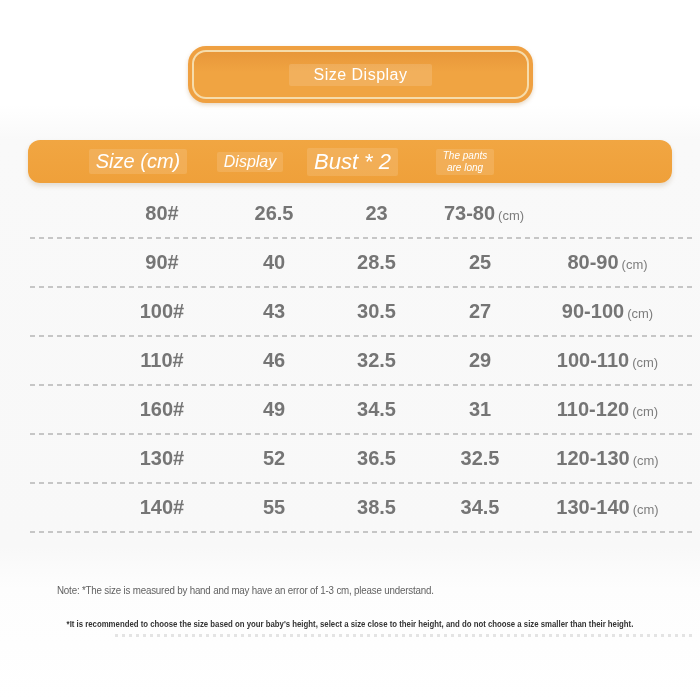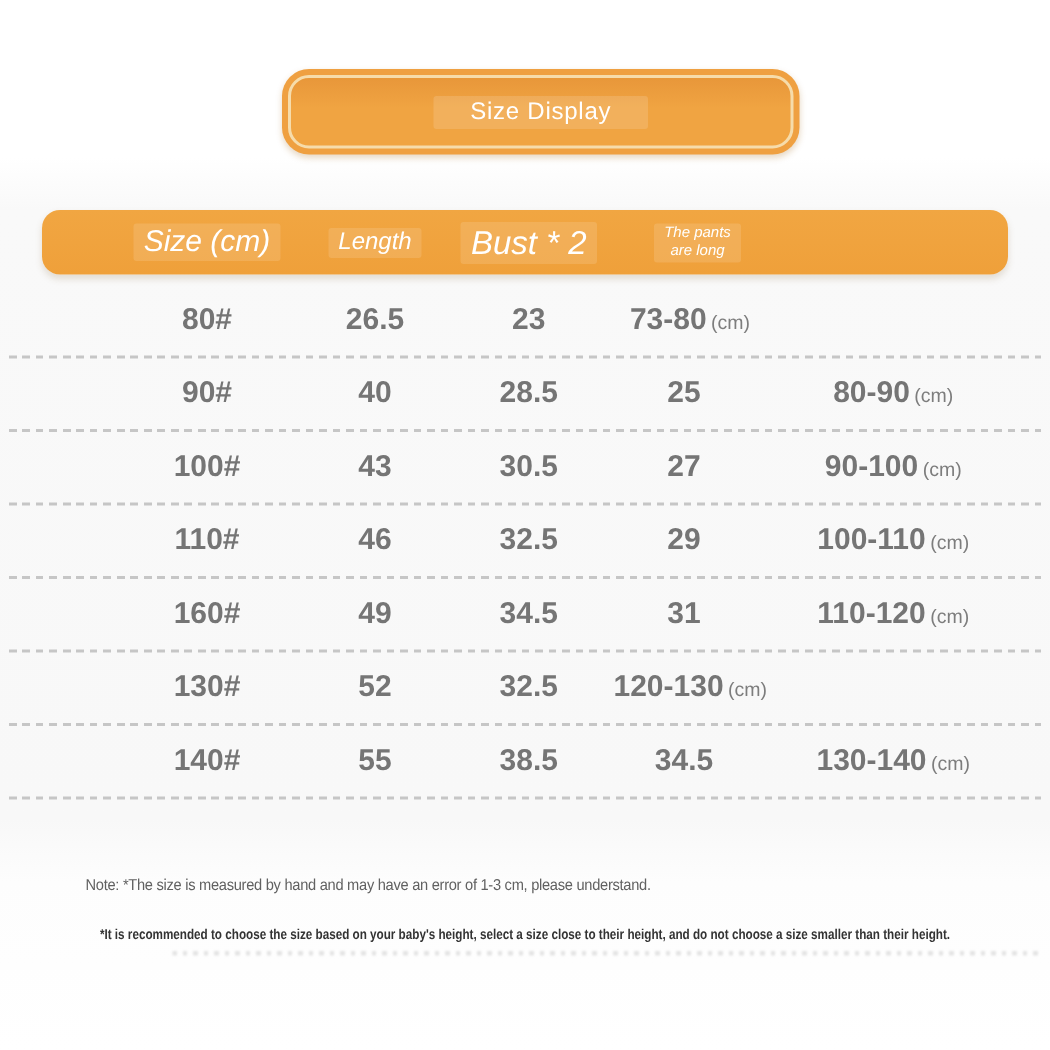--- a/index.html
+++ b/index.html
@@ -40,21 +40,21 @@
     align-items: center;
   }
   .thead .cell { text-align: center; color: #ffffff; font-style: italic; }
   .hpatch { display: inline-block; background: rgba(255,255,255,0.13); border-radius: 2px; padding: 1px 7px; }
   .h-size  { font-size: 20px; padding-left: 52px; }
   .h-length{ font-size: 16px; }
   .h-bust  { font-size: 22px; }
   .h-pants { font-size: 10px; line-height: 12px; text-align: left; padding-left: 18px; }
 
   
-  .tbody { position: absolute; left: 0; top: 190px; width: 700px; }
+  .tbody { position: absolute; left: 0; top: 190px; width: 700px; padding-left: 24px; }
   .trow {
     margin: 0 28px; height: 47px;
     display: grid; grid-template-columns: 168px 108px 97px 110px 1fr;
     align-items: center;
     color: #757575; font-size: 20px; font-weight: 600;
   }
   .trow .cell { text-align: center; }
   .trow .c1 { padding-left: 52px; }
   .trow .c5 { padding-left: 8px; white-space: nowrap; }
   .unit { font-size: 13px; font-weight: 400; color: #7d7d7d; margin-left: 3px; }
@@ -90,21 +90,21 @@
 <div class="canvas">
 
   <div class="banner">
     <div class="banner-inner">
       <span class="banner-title">Size Display</span>
     </div>
   </div>
 
   <div class="thead">
     <div class="cell h-size"><span class="hpatch">Size (cm)</span></div>
-    <div class="cell h-length"><span class="hpatch">Length</span></div>
+    <div class="cell h-length"><span class="hpatch">Display</span></div>
     <div class="cell h-bust"><span class="hpatch">Bust * 2</span></div>
     <div class="cell h-pants">
       <span class="hpatch"><span>The pants</span><br><span>are long</span></span>
     </div>
     <div class="cell"></div>
   </div>
 
   <div class="tbody">
 
     <div class="trow">
@@ -147,20 +147,21 @@
       <div class="cell">49</div>
       <div class="cell">34.5</div>
       <div class="cell">31</div>
       <div class="cell c5"><span>110-120</span><span class="unit">(cm)</span></div>
     </div>
     <div class="sep"></div>
 
     <div class="trow">
       <div class="cell c1">130#</div>
       <div class="cell">52</div>
+      <div class="cell">36.5</div>
       <div class="cell">32.5</div>
       <div class="cell c5"><span>120-130</span><span class="unit">(cm)</span></div>
     </div>
     <div class="sep"></div>
 
     <div class="trow">
       <div class="cell c1">140#</div>
       <div class="cell">55</div>
       <div class="cell">38.5</div>
       <div class="cell">34.5</div>

